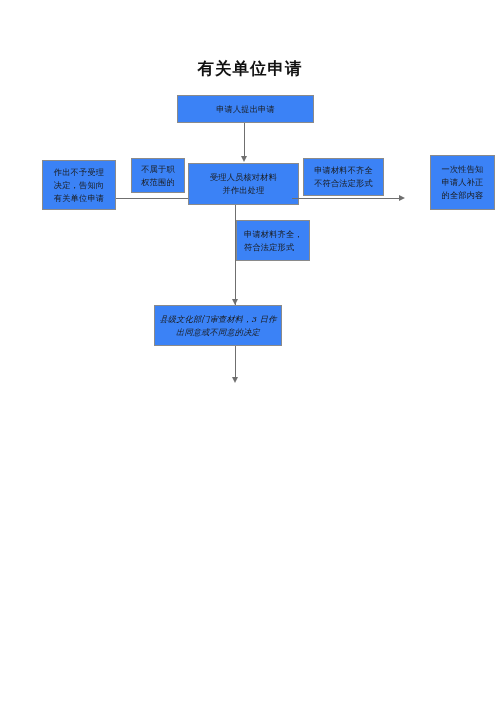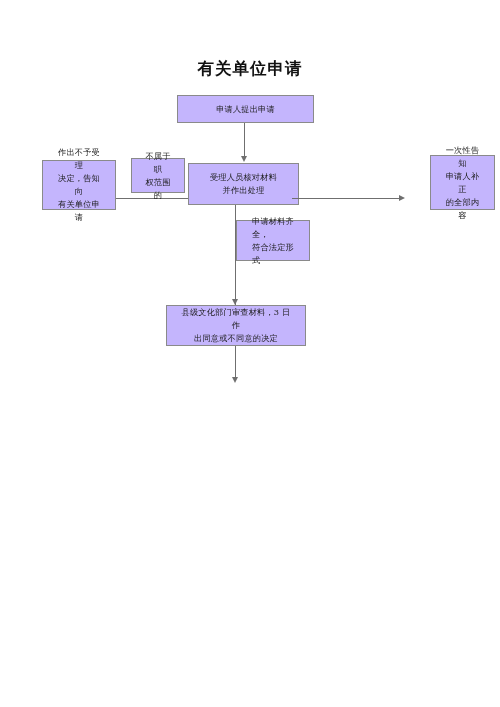--- a/index.html
+++ b/index.html
@@ -24,48 +24,48 @@
     font-family: "DejaVu Serif", "Liberation Serif", serif;
     font-size: 16.5px;
     font-weight: bold;
     letter-spacing: 1px;
     color: #111111;
   }
   .node {
     position: absolute;
     box-sizing: border-box;
     border: 1px solid #8a8a8a;
-    background: #c4b5fd;
+    background: #3b82f6;
     color: #1a1a1a;
     font-family: "DejaVu Serif", "Liberation Serif", serif;
     font-size: 8.2px;
     line-height: 13px;
     letter-spacing: 0.2px;
     display: flex;
     align-items: center;
     justify-content: center;
     text-align: center;
-    padding: 2px 12px;
+    padding: 2px 4px;
   }
   .node .txt { display: block; width: 100%; }
   .node.left-align {
     justify-content: flex-start;
     text-align: left;
   }
   .node.left-align .txt { padding-left: 3px; }
 
   
   #node-apply      { left: 177px; top: 95px;  width: 137px; height: 28px; }
   #node-reject     { left: 42px;  top: 160px; width: 74px;  height: 50px; }
   #node-label-jurisdiction { left: 131px; top: 158px; width: 54px; height: 35px; }
   #node-verify     { left: 188px; top: 163px; width: 111px; height: 42px; }
   #node-label-incomplete   { left: 303px; top: 158px; width: 81px; height: 38px; }
   #node-notify-once{ left: 430px; top: 155px; width: 65px;  height: 55px; }
   #node-label-complete     { left: 236px; top: 220px; width: 74px; height: 41px; }
-  #node-review     { left: 166px; top: 305px; width: 140px; height: 41px; }
+  #node-review     { left: 154px; top: 305px; width: 128px; height: 41px; font-style: italic; }
   #node-final      { left: 148px; top: 383px; width: 173px; height: 43px; }
 
   
   .line {
     position: absolute;
     background: #6f6f6f;
   }
   .vline { width: 1px; }
   .hline { height: 1px; }
 
@@ -122,20 +122,23 @@
   <div class="arrow arrow-left" id="arrow-verify-left"></div>
   <div class="node" id="node-reject">
     <span class="txt">作出不予受理<br>决定，告知向<br>有关单位申请</span>
   </div>
   <div class="node" id="node-label-jurisdiction">
     <span class="txt">不属于职<br>权范围的</span>
   </div>
 
   <div class="line hline" id="conn-verify-right"></div>
   <div class="arrow arrow-right" id="arrow-verify-right"></div>
+  <div class="node" id="node-label-incomplete">
+    <span class="txt">申请材料不齐全<br>不符合法定形式</span>
+  </div>
   <div class="node" id="node-notify-once">
     <span class="txt">一次性告知<br>申请人补正<br>的全部内容</span>
   </div>
 
   <div class="line vline" id="conn-verify-down"></div>
   <div class="arrow arrow-down" id="arrow-verify-down"></div>
   <div class="node left-align" id="node-label-complete">
     <span class="txt">申请材料齐全，<br>符合法定形式</span>
   </div>
 

